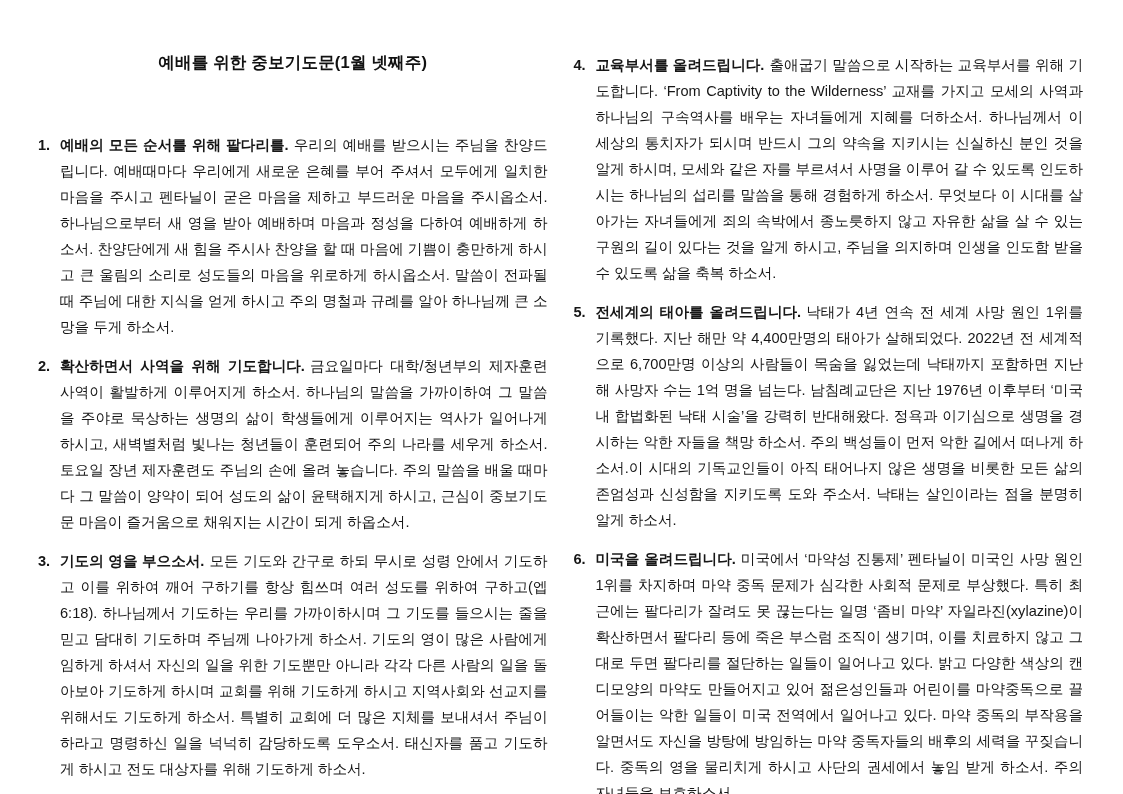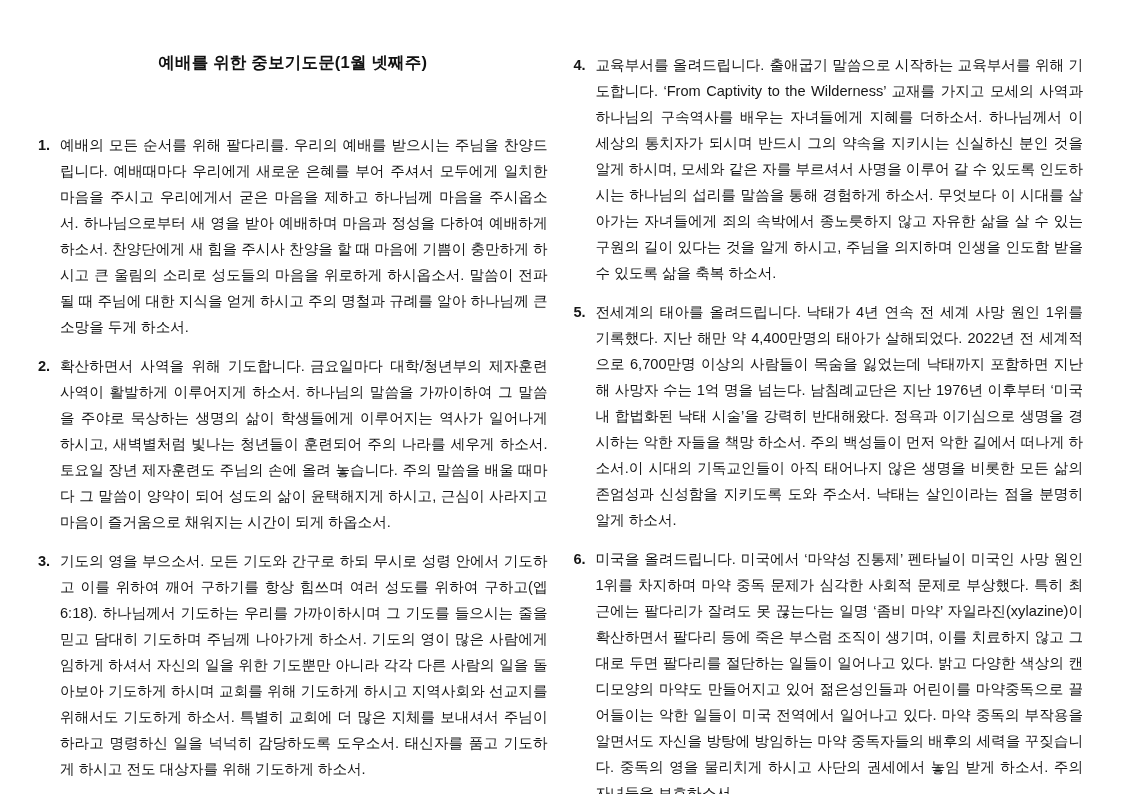--- a/index.html
+++ b/index.html
@@ -52,40 +52,40 @@
     font-weight: 700;
     text-align: left;
   }
   .item-text {
     flex: 1 1 auto;
     text-align: justify;
     word-break: normal;
     overflow-wrap: break-word;
   }
   .item-heading {
-    font-weight: 400;
+    font-weight: 700;
     margin-right: 5px;
   }
 </style>
 </head>
 <body>
 
 <div class="page">
 
   <div class="column column--left">
     <h1 class="doc-title">예배를 위한 중보기도문(1월 넷째주)</h1>
 
     <div class="item">
       <div class="item-num">1.</div>
-      <div class="item-text"><span class="item-heading">예배의 모든 순서를 위해 팔다리를.</span><span>우리의 예배를 받으시는 주님을 찬양드립니다. 예배때마다 우리에게 새로운 은혜를 부어 주셔서 모두에게 일치한 마음을 주시고 우리에게서 굳은 마음을 제하고 하나님께 마음을 주시옵소서. 하나님으로부터 새 영을 받아 예배하며 마음과 정성을 다하여 예배하게 하소서. 찬양단에게 새 힘을 주시사 찬양을 할 때 마음에 기쁨이 충만하게 하시고 큰 울림의 소리로 성도들의 마음을 위로하게 하시옵소서. 말씀이 전파될 때 주님에 대한 지식을 얻게 하시고 주의 명철과 규례를 알아 하나님께 큰 소망을 두게 하소서.</span></div>
+      <div class="item-text"><span class="item-heading">예배의 모든 순서를 위해 팔다리를.</span><span>우리의 예배를 받으시는 주님을 찬양드립니다. 예배때마다 우리에게 새로운 은혜를 부어 주셔서 모두에게 일치한 마음을 주시고 펜타닐이 굳은 마음을 제하고 부드러운 마음을 주시옵소서. 하나님으로부터 새 영을 받아 예배하며 마음과 정성을 다하여 예배하게 하소서. 찬양단에게 새 힘을 주시사 찬양을 할 때 마음에 기쁨이 충만하게 하시고 큰 울림의 소리로 성도들의 마음을 위로하게 하시옵소서. 말씀이 전파될 때 주님에 대한 지식을 얻게 하시고 주의 명철과 규례를 알아 하나님께 큰 소망을 두게 하소서.</span></div>
     </div>
 
     <div class="item">
       <div class="item-num">2.</div>
-      <div class="item-text"><span class="item-heading">확산하면서 사역을 위해 기도합니다.</span><span>금요일마다 대학/청년부의 제자훈련 사역이 활발하게 이루어지게 하소서. 하나님의 말씀을 가까이하여 그 말씀을 주야로 묵상하는 생명의 삶이 학생들에게 이루어지는 역사가 일어나게 하시고, 새벽별처럼 빛나는 청년들이 훈련되어 주의 나라를 세우게 하소서. 토요일 장년 제자훈련도 주님의 손에 올려 놓습니다. 주의 말씀을 배울 때마다 그 말씀이 양약이 되어 성도의 삶이 윤택해지게 하시고, 근심이 사라지고 마음이 즐거움으로 채워지는 시간이 되게 하옵소서.</span></div>
+      <div class="item-text"><span class="item-heading">확산하면서 사역을 위해 기도합니다.</span><span>금요일마다 대학/청년부의 제자훈련 사역이 활발하게 이루어지게 하소서. 하나님의 말씀을 가까이하여 그 말씀을 주야로 묵상하는 생명의 삶이 학생들에게 이루어지는 역사가 일어나게 하시고, 새벽별처럼 빛나는 청년들이 훈련되어 주의 나라를 세우게 하소서. 토요일 장년 제자훈련도 주님의 손에 올려 놓습니다. 주의 말씀을 배울 때마다 그 말씀이 양약이 되어 성도의 삶이 윤택해지게 하시고, 근심이 중보기도문 마음이 즐거움으로 채워지는 시간이 되게 하옵소서.</span></div>
     </div>
 
     <div class="item">
       <div class="item-num">3.</div>
       <div class="item-text"><span class="item-heading">기도의 영을 부으소서.</span><span>모든 기도와 간구로 하되 무시로 성령 안에서 기도하고 이를 위하여 깨어 구하기를 항상 힘쓰며 여러 성도를 위하여 구하고(엡6:18). 하나님께서 기도하는 우리를 가까이하시며 그 기도를 들으시는 줄을 믿고 담대히 기도하며 주님께 나아가게 하소서. 기도의 영이 많은 사람에게 임하게 하셔서 자신의 일을 위한 기도뿐만 아니라 각각 다른 사람의 일을 돌아보아 기도하게 하시며 교회를 위해 기도하게 하시고 지역사회와 선교지를 위해서도 기도하게 하소서. 특별히 교회에 더 많은 지체를 보내셔서 주님이 하라고 명령하신 일을 넉넉히 감당하도록 도우소서. 태신자를 품고 기도하게 하시고 전도 대상자를 위해 기도하게 하소서.</span></div>
     </div>
   </div>
 
   <div class="column column--right">
 

